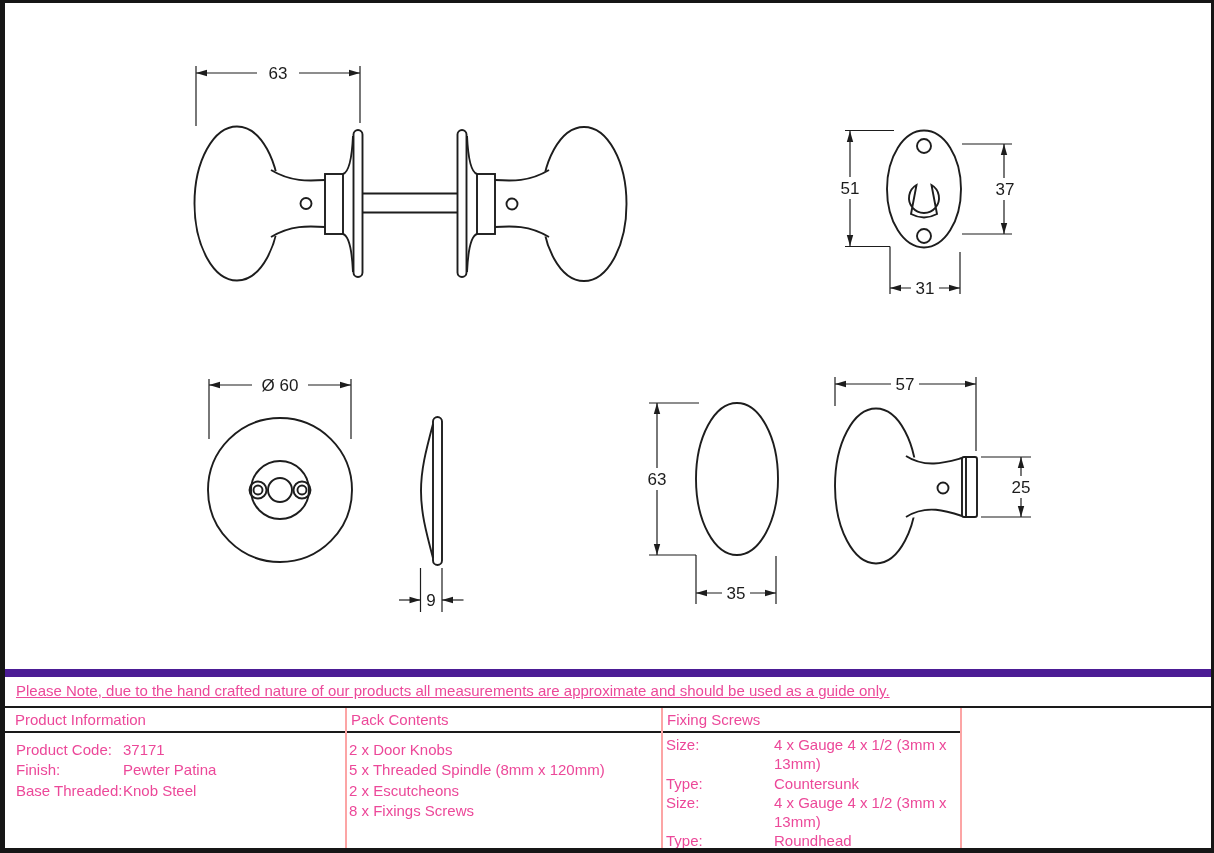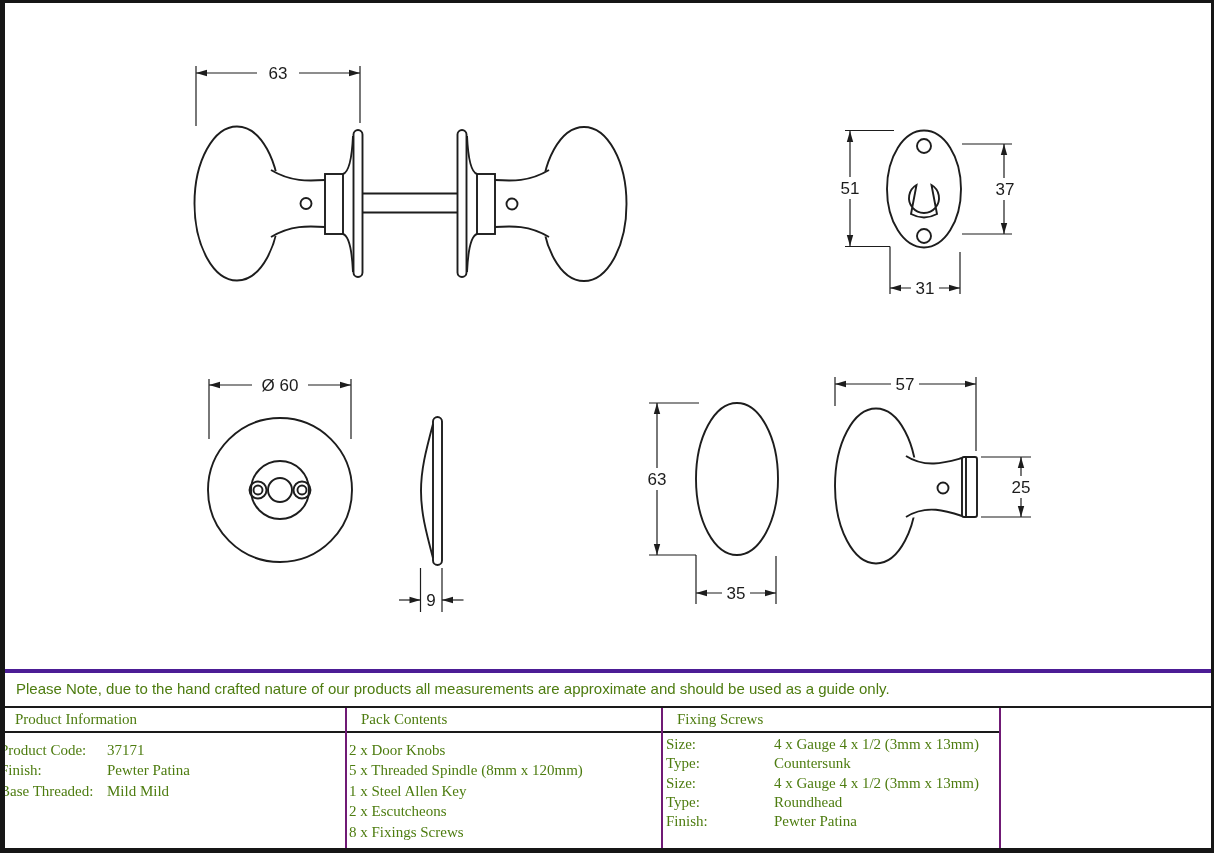--- a/index.html
+++ b/index.html
@@ -1,21 +1,21 @@
 <!DOCTYPE html>
 <html><head>
 <meta charset="utf-8">
 <style>
   html,body{margin:0;padding:0;background:#e8e8e8;}
   .page{
     position:relative;
     width:1214px;height:853px;
     background:#ffffff;
     font-family:"Liberation Sans", sans-serif;
-    color:#4d7c0f;
+    color:#ec4899;
     overflow:hidden;
   }
   .frame{
     position:absolute;inset:0;
     border:3px solid #161616;
     border-left-width:5px;
     border-bottom-width:5px;
     pointer-events:none;
     z-index:10;
   }
@@ -28,43 +28,44 @@
   .drawing{position:absolute;left:0;top:0;}
   .ol{fill:none;stroke:#1d1d1d;stroke-width:1.9;}
   .olf{fill:#ffffff;stroke:#1d1d1d;stroke-width:1.9;}
   .cover{fill:#ffffff;stroke:none;}
   .dim{fill:none;stroke:#1d1d1d;stroke-width:1.2;}
   .arr{fill:#1d1d1d;stroke:none;}
   .lblbg{fill:#ffffff;stroke:none;}
 
   .note-row{
     position:absolute;left:0;right:0;top:669px;height:35px;
-    border-top:4px solid #4c1d95;
+    border-top:8px solid #4c1d95;
     display:flex;align-items:center;
     padding-left:16px;
     font-size:15px;
     box-sizing:border-box;
+    text-decoration:underline;
   }
   .info-table{
     position:absolute;left:0;right:0;top:706px;bottom:0;
     border-top:2px solid #1a1a1a;
     font-size:15px;
   }
-  .col{position:absolute;top:0;bottom:0;box-sizing:border-box;border-right:2px solid #701a75;font-family:Liberation Serif, serif;}
+  .col{position:absolute;top:0;bottom:0;box-sizing:border-box;border-right:2px solid #fca5a5;}
   .col-1{left:0;width:347px;}
   .col-2{left:347px;width:316px;}
-  .col-3{left:663px;width:338px;}
+  .col-3{left:663px;width:299px;}
   .col-header{
     height:23px;border-bottom:2px solid #1a1a1a;
-    line-height:23px;padding-left:14px;
+    line-height:23px;padding-left:4px;
   }
   .col-1 .col-header{padding-left:15px;}
   .col-body{padding-top:7px;}
   .kv{display:flex;line-height:20.4px;}
-  .col-1 .kv{}
+  .col-1 .kv{padding-left:16px;}
   .col-1 .k{width:107px;flex:none;}
   .col-3 .col-body{padding-top:2px;}
   .col-3 .kv{line-height:19.3px;padding-left:3px;}
   .col-3 .k{width:108px;flex:none;}
   .pc-item{line-height:20.4px;padding-left:2px;}
 
   .logo-cell{
     position:absolute;left:1001px;top:706px;width:207px;bottom:0;
     background:#fff;
   }
@@ -228,31 +229,30 @@
         <div class="kv">
           <span class="k">Product Code:</span>
           <span class="v">37171</span>
         </div>
         <div class="kv">
           <span class="k">Finish:</span>
           <span class="v">Pewter Patina</span>
         </div>
         <div class="kv">
           <span class="k">Base Threaded:</span>
-          <span class="v">Mild Mild</span>
+          <span class="v">Knob Steel</span>
         </div>
       </div>
     </div>
 
     <div class="col col-2">
       <div class="col-header">Pack Contents</div>
       <div class="col-body">
         <div class="pc-item">2 x Door Knobs</div>
         <div class="pc-item">5 x Threaded Spindle (8mm x 120mm)</div>
-        <div class="pc-item">1 x Steel Allen Key</div>
         <div class="pc-item">2 x Escutcheons</div>
         <div class="pc-item">8 x Fixings Screws</div>
       </div>
     </div>
 
     <div class="col col-3">
       <div class="col-header">Fixing Screws</div>
       <div class="col-body">
         <div class="kv">
           <span class="k">Size:</span>

